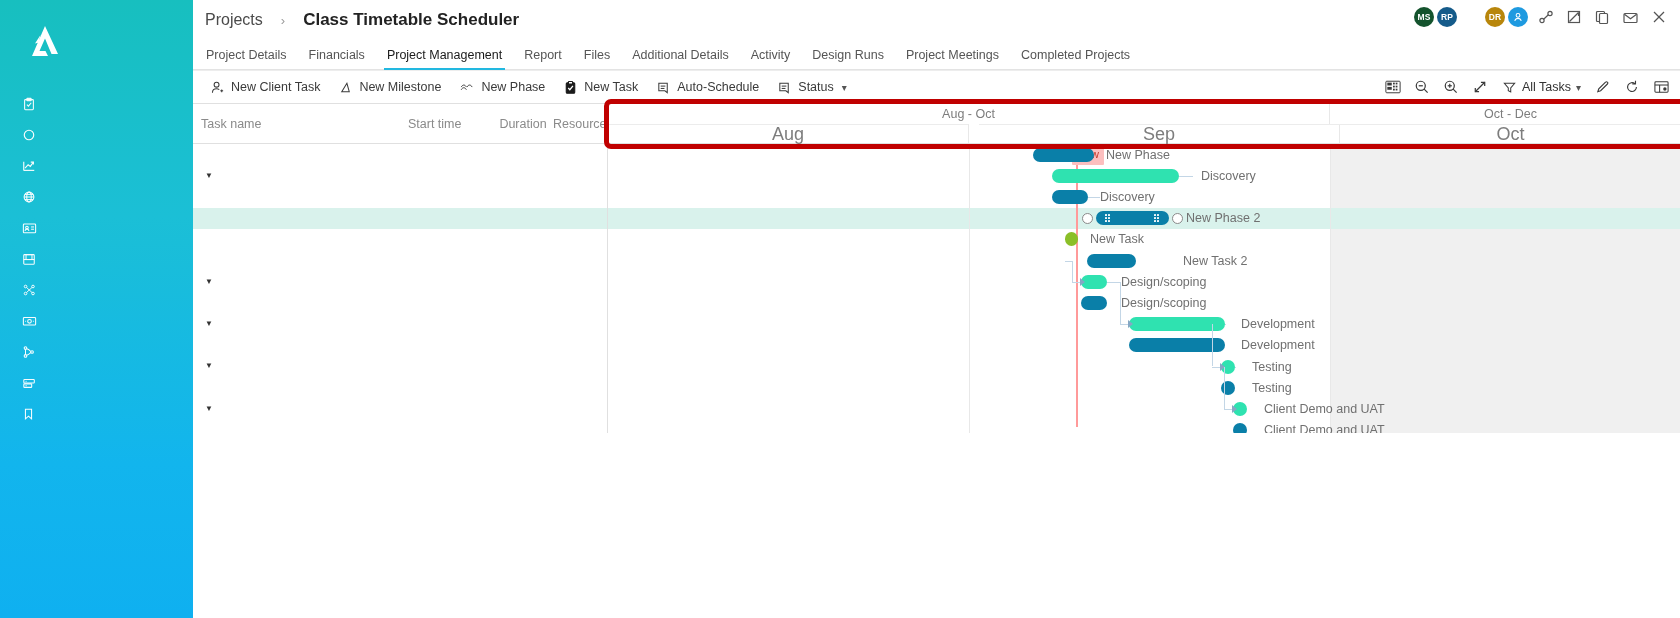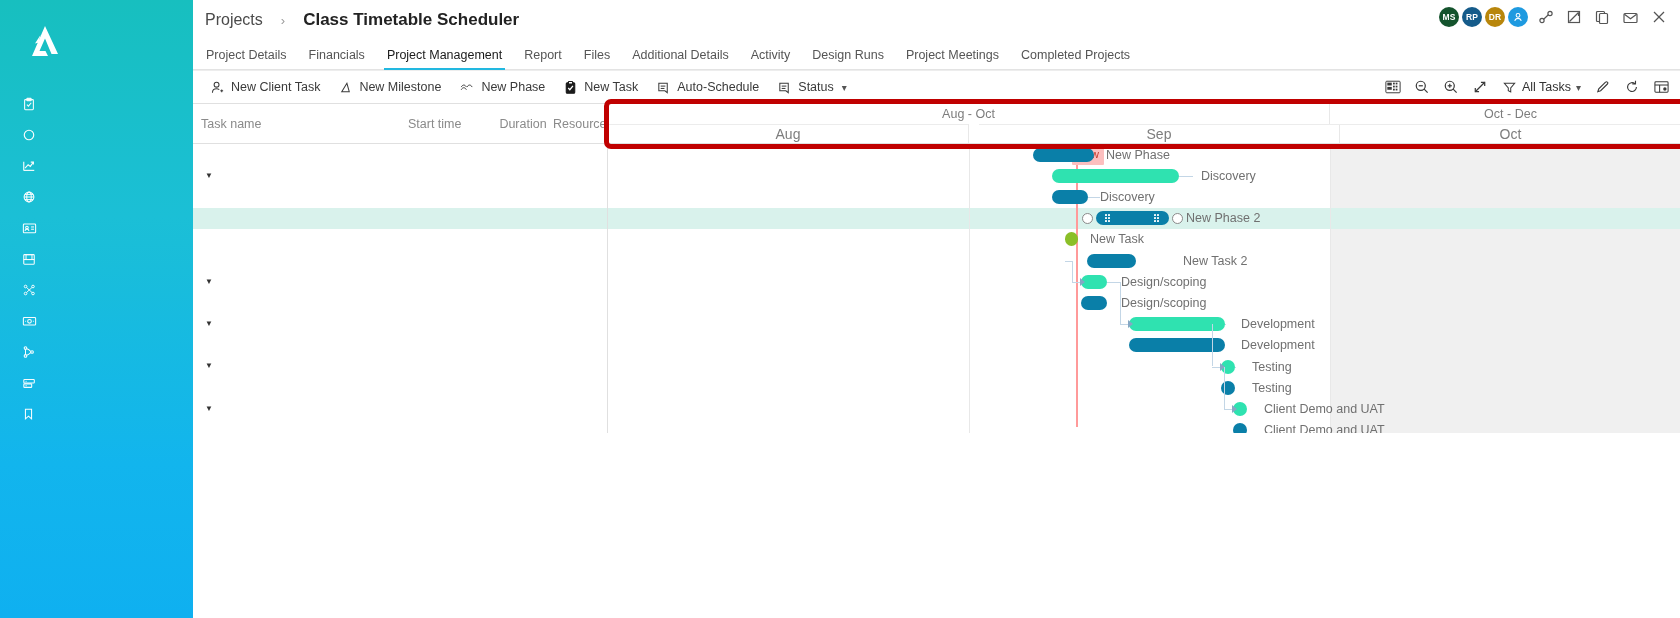--- a/index.html
+++ b/index.html
@@ -98,21 +98,21 @@
   .indent2 { padding-left:24px; }
 
   .chart { flex:1; position:relative; overflow:hidden; }
   .ch-head { height:40px; position:relative; border-bottom:1px solid #e0e0e0; }
   .ch-q {
     position:absolute; top:0; height:20px; line-height:20px; text-align:center;
     font-size:12.5px; color:#7d7d7d; border-right:1px solid #e8e8e8;
   }
   .ch-m {
     position:absolute; top:20px; height:19px; line-height:19px; text-align:center;
-    font-size:14px; color:#7d7d7d; border-right:1px solid #e8e8e8; border-top:1px solid #ececec;
+    font-size:18px; color:#7d7d7d; border-right:1px solid #e8e8e8; border-top:1px solid #ececec;
   }
   .ch-body { position:relative; height:289px; }
   .ch-vline { position:absolute; top:0; bottom:0; width:1px; background:#e8e8e8; }
   .ch-shade { position:absolute; top:0; bottom:0; background:#f0f0f0; }
   .ch-rowband { position:absolute; left:0; right:0; height:21.2px; }
   .ch-rowband.selected { background:#d9f2ec; }
   .nowline { position:absolute; top:0; bottom:0; width:2px; background:#ff9a9a; }
   .nowchip {
     position:absolute; height:21px; line-height:21px; background:#fcbfbf; color:#c0392b;
     font-size:11px; padding:0 5px; border-radius:1px;
@@ -310,21 +310,21 @@
     <div class="topbar">
       <div class="crumb">
         <span class="crumb-root">Projects</span>
         <span class="crumb-sep">›</span>
         <span class="crumb-title">Class Timetable Scheduler</span>
       </div>
       <div class="topright">
         <div id="avatars" style="display:flex;align-items:center;gap:3px;">
             <div class="avatar" style="background: #14532d;">MS</div>
             <div class="avatar" style="background: rgb(21, 91, 138);">RP</div>
-            <div class="avatar" style="background: rgb(184, 134, 11);">DR</div>
+            <div class="avatar" style="background: rgb(184, 134, 11); margin-left: 25px;">DR</div>
             <div class="avatar" style="background: rgb(30, 154, 224);">
               <svg width="12" height="12" viewBox="0 0 14 14">
                 <g fill="none" stroke="#fff" stroke-width="1.2">
                   <circle cx="7" cy="5" r="2.2"></circle>
                   <path d="M3.2 11.6c.6-2 2-3 3.8-3s3.2 1 3.8 3"></path>
                 </g>
               </svg>
             </div>
           </div>
         <div class="ticon">

